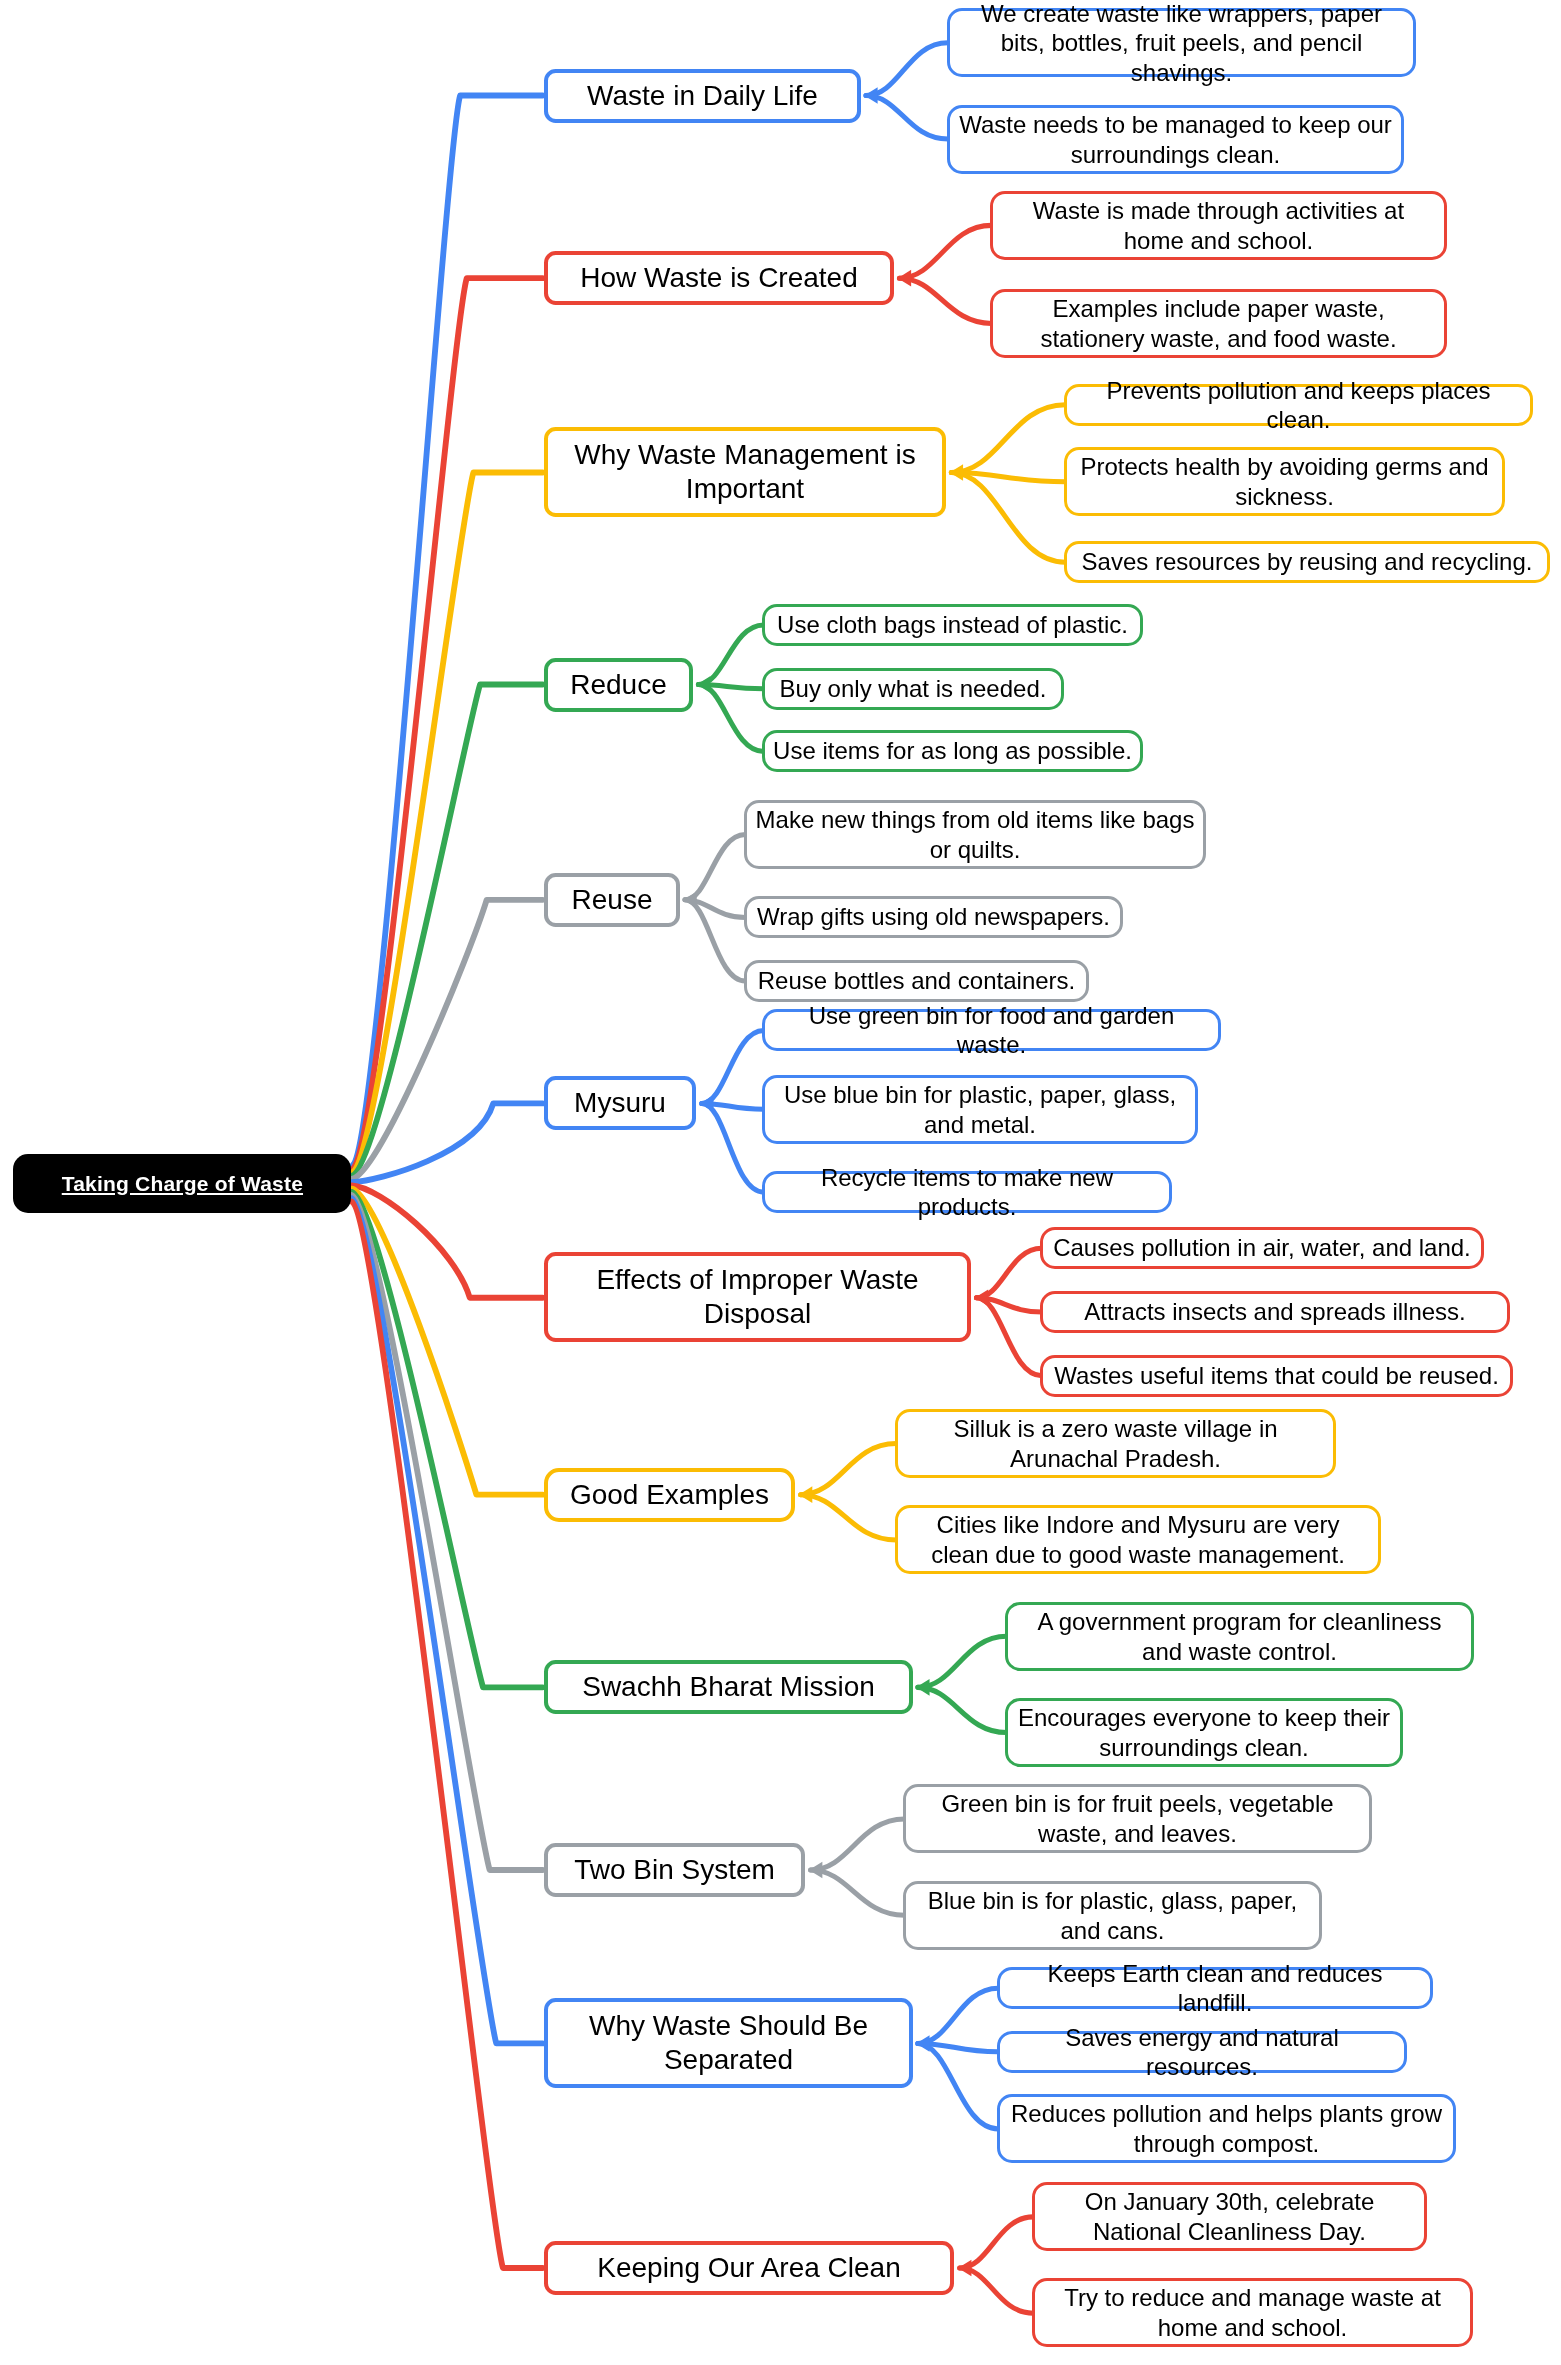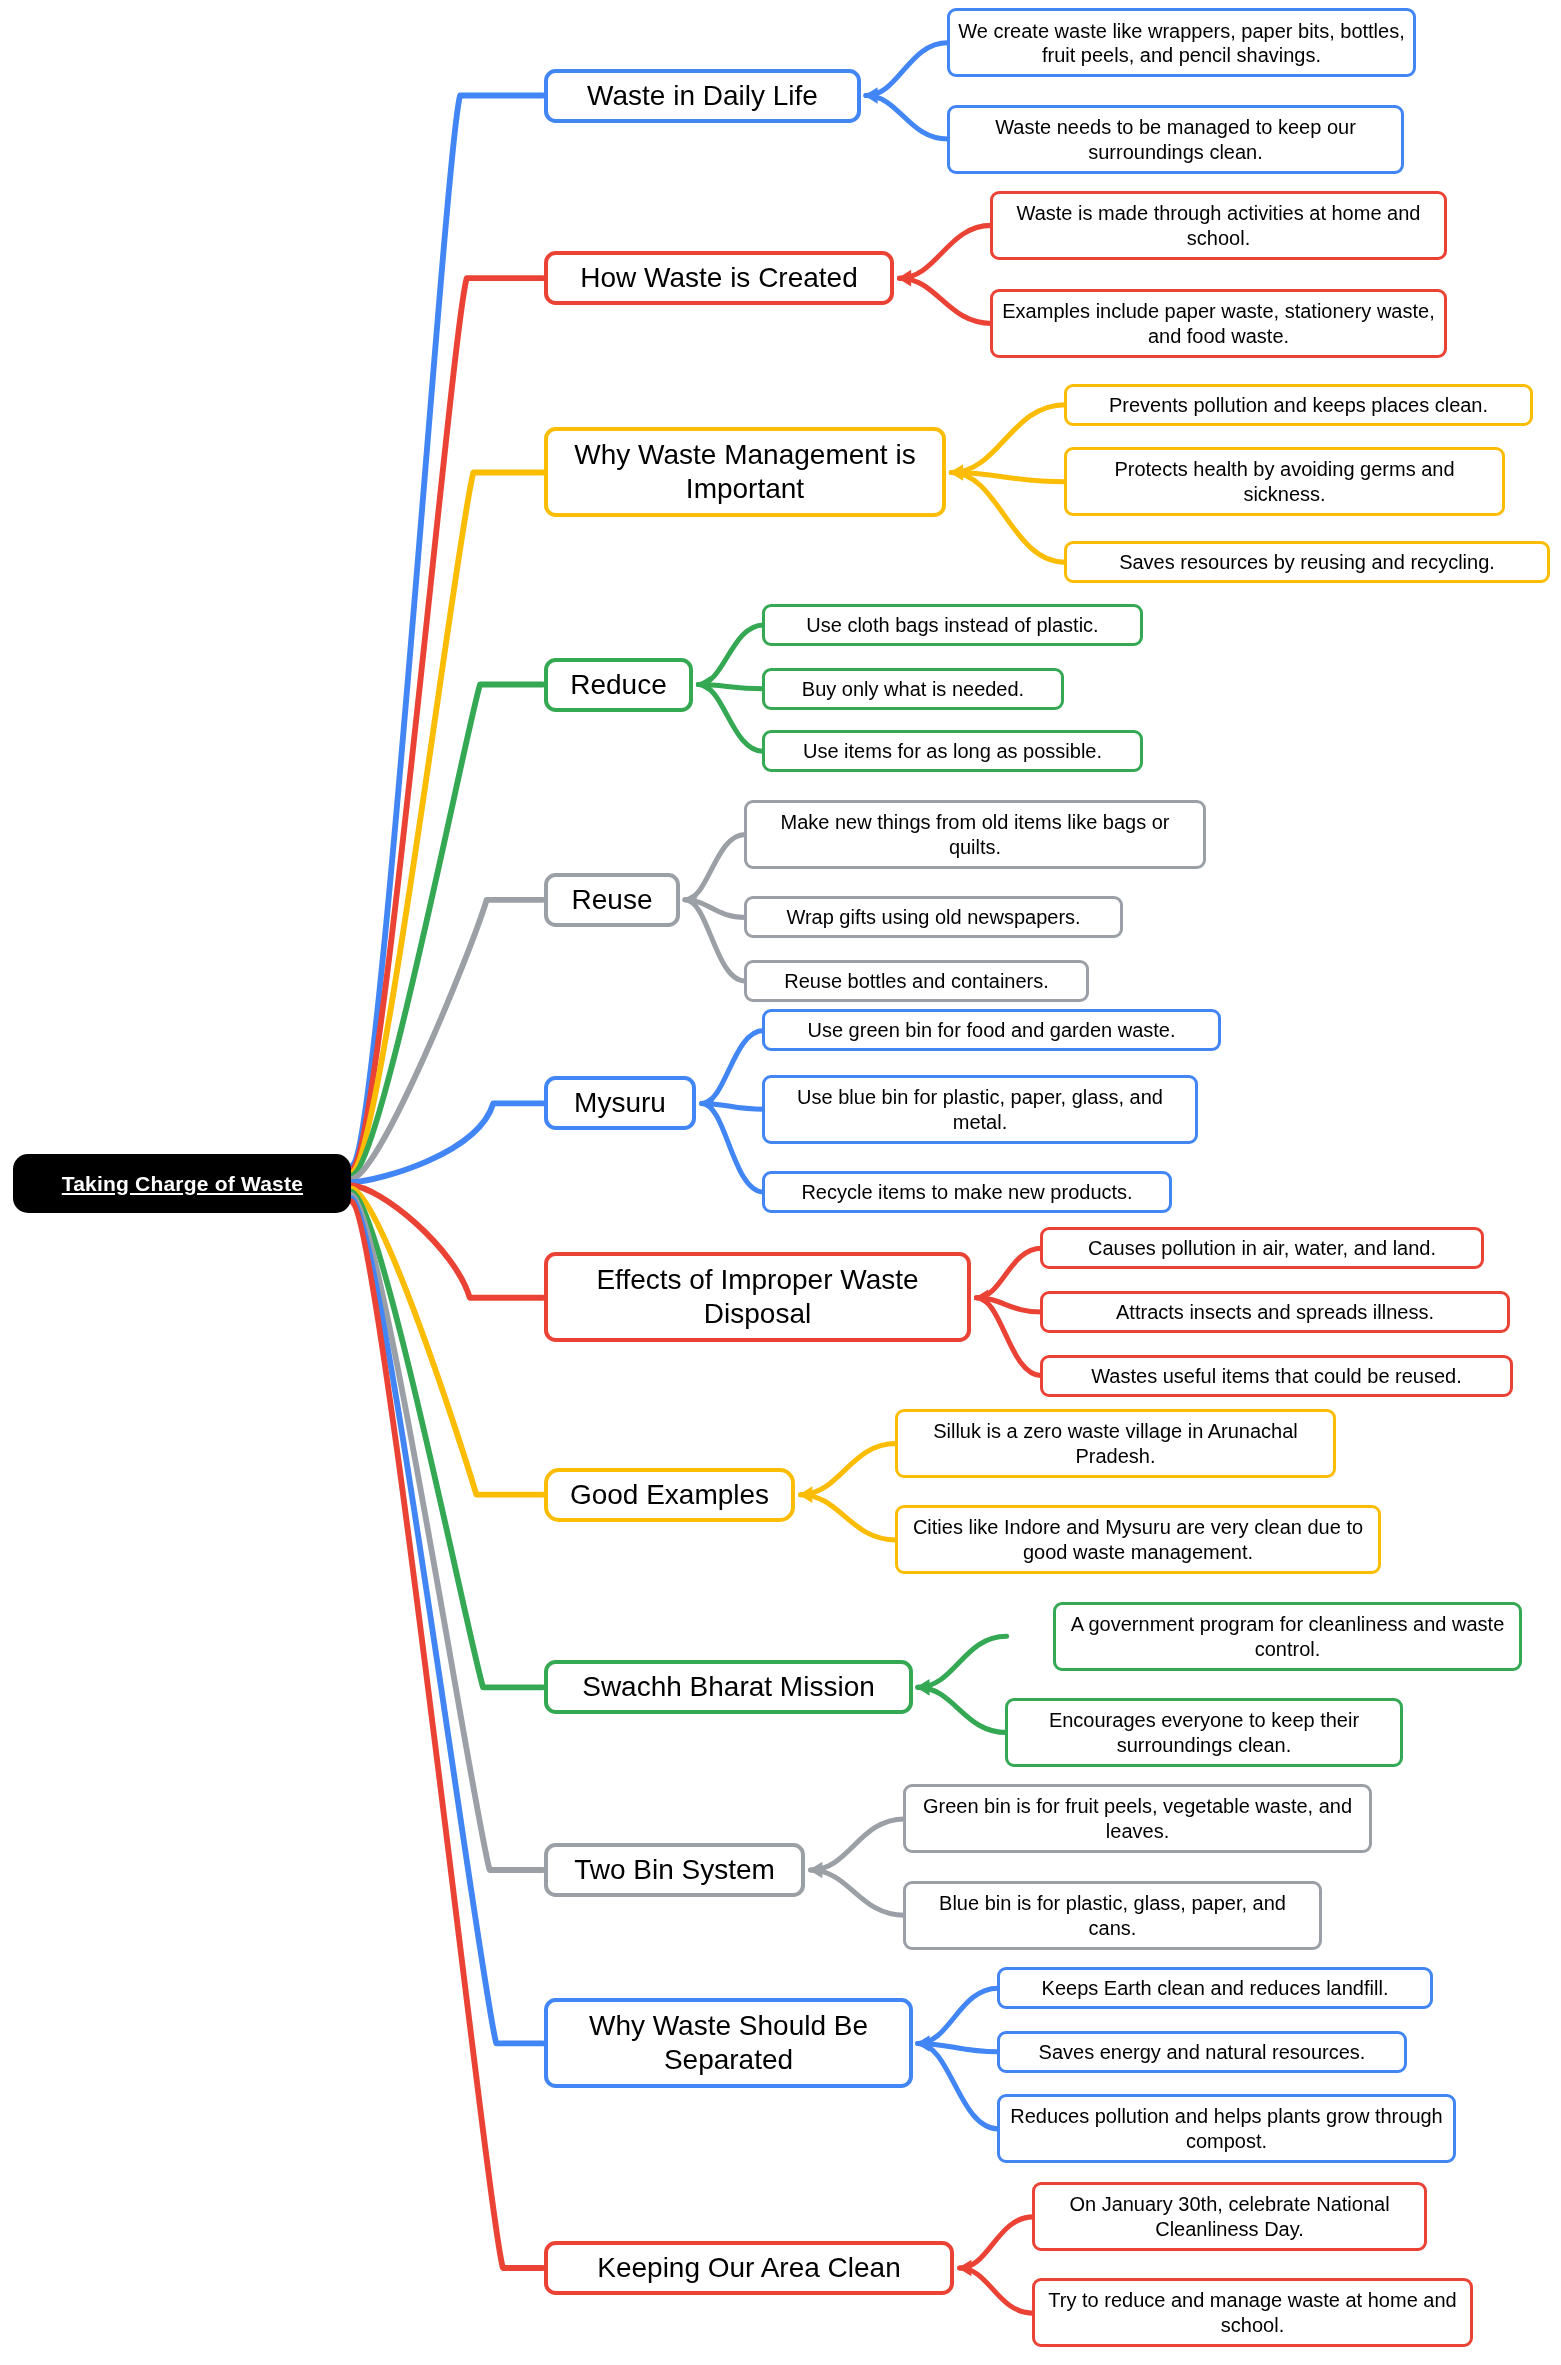--- a/index.html
+++ b/index.html
@@ -52,23 +52,23 @@
     text-align: center;
     font-weight: bold;
     font-size: 21px;
     letter-spacing: 0.2px;
     text-decoration: underline;
   }
   .topic {
     font-size: 28px;
   }
   .leaf {
-    font-size: 20px;
+    font-size: 24px;
     border-width: 3.4px;
-    border-radius: 9px;
+    border-radius: 15px;
     padding: 1.7px 7.5px;
   }
 </style>
 </head>
 <body>
 
 <div id="canvas">
   <svg id="links" viewBox="0 0 1864 2824" preserveAspectRatio="none">
       <path d="M 420 1391.88 C 454 1374.28, 531.44 174, 549.44 114 L 648 114" stroke="#4285F4" stroke-width="7" fill="none" stroke-linecap="round" stroke-linejoin="round"></path>
       <path d="M 1034 114 C 1073.9 114, 1084.1 51, 1132 51" stroke="#4285F4" stroke-width="6" fill="none" stroke-linecap="round" stroke-linejoin="round"></path>
@@ -162,21 +162,21 @@
       <div class="node leaf" style="left: 762px; top: 1075px; width: 436px; height: 69px; border-color: rgb(66, 133, 244);">Use blue bin for plastic, paper, glass, and metal.</div>
       <div class="node leaf" style="left: 762px; top: 1171px; width: 410px; height: 42px; border-color: rgb(66, 133, 244);">Recycle items to make new products.</div>
       <div class="node topic" style="left: 544px; top: 1252px; width: 427px; height: 90px; border-color: rgb(234, 67, 53);">Effects of Improper Waste Disposal</div>
       <div class="node leaf" style="left: 1040px; top: 1227px; width: 444px; height: 42px; border-color: rgb(234, 67, 53);">Causes pollution in air, water, and land.</div>
       <div class="node leaf" style="left: 1040px; top: 1291px; width: 470px; height: 42px; border-color: rgb(234, 67, 53);">Attracts insects and spreads illness.</div>
       <div class="node leaf" style="left: 1040px; top: 1355px; width: 473px; height: 42px; border-color: rgb(234, 67, 53);">Wastes useful items that could be reused.</div>
       <div class="node topic" style="left: 544px; top: 1468px; width: 251px; height: 54px; border-color: rgb(251, 188, 4); border-radius: 15px;">Good Examples</div>
       <div class="node leaf" style="left: 895px; top: 1409px; width: 441px; height: 69px; border-color: rgb(251, 188, 4);">Silluk is a zero waste village in Arunachal Pradesh.</div>
       <div class="node leaf" style="left: 895px; top: 1505px; width: 486px; height: 69px; border-color: rgb(251, 188, 4);">Cities like Indore and Mysuru are very clean due to good waste management.</div>
       <div class="node topic" style="left: 544px; top: 1660px; width: 369px; height: 54px; border-color: rgb(52, 168, 83);">Swachh Bharat Mission</div>
-      <div class="node leaf" style="left: 1005px; top: 1602px; width: 469px; height: 69px; border-color: rgb(52, 168, 83); margin-left: 48px;">A government program for cleanliness and waste control.</div>
+      <div class="node leaf" style="left: 1005px; top: 1602px; width: 469px; height: 69px; border-color: rgb(52, 168, 83);">A government program for cleanliness and waste control.</div>
       <div class="node leaf" style="left: 1005px; top: 1698px; width: 398px; height: 69px; border-color: rgb(52, 168, 83);">Encourages everyone to keep their surroundings clean.</div>
       <div class="node topic" style="left: 544px; top: 1843px; width: 261px; height: 54px; border-color: rgb(154, 160, 166);">Two Bin System</div>
       <div class="node leaf" style="left: 903px; top: 1784px; width: 469px; height: 69px; border-color: rgb(154, 160, 166);">Green bin is for fruit peels, vegetable waste, and leaves.</div>
       <div class="node leaf" style="left: 903px; top: 1881px; width: 419px; height: 69px; border-color: rgb(154, 160, 166);">Blue bin is for plastic, glass, paper, and cans.</div>
       <div class="node topic" style="left: 544px; top: 1998px; width: 369px; height: 90px; border-color: rgb(66, 133, 244);">Why Waste Should Be Separated</div>
       <div class="node leaf" style="left: 997px; top: 1967px; width: 436px; height: 42px; border-color: rgb(66, 133, 244);">Keeps Earth clean and reduces landfill.</div>
       <div class="node leaf" style="left: 997px; top: 2031px; width: 410px; height: 42px; border-color: rgb(66, 133, 244);">Saves energy and natural resources.</div>
       <div class="node leaf" style="left: 997px; top: 2094px; width: 459px; height: 69px; border-color: rgb(66, 133, 244);">Reduces pollution and helps plants grow through compost.</div>
       <div class="node topic" style="left: 544px; top: 2241px; width: 410px; height: 54px; border-color: rgb(234, 67, 53);">Keeping Our Area Clean</div>
       <div class="node leaf" style="left: 1032px; top: 2182px; width: 395px; height: 69px; border-color: rgb(234, 67, 53);">On January 30th, celebrate National Cleanliness Day.</div>

